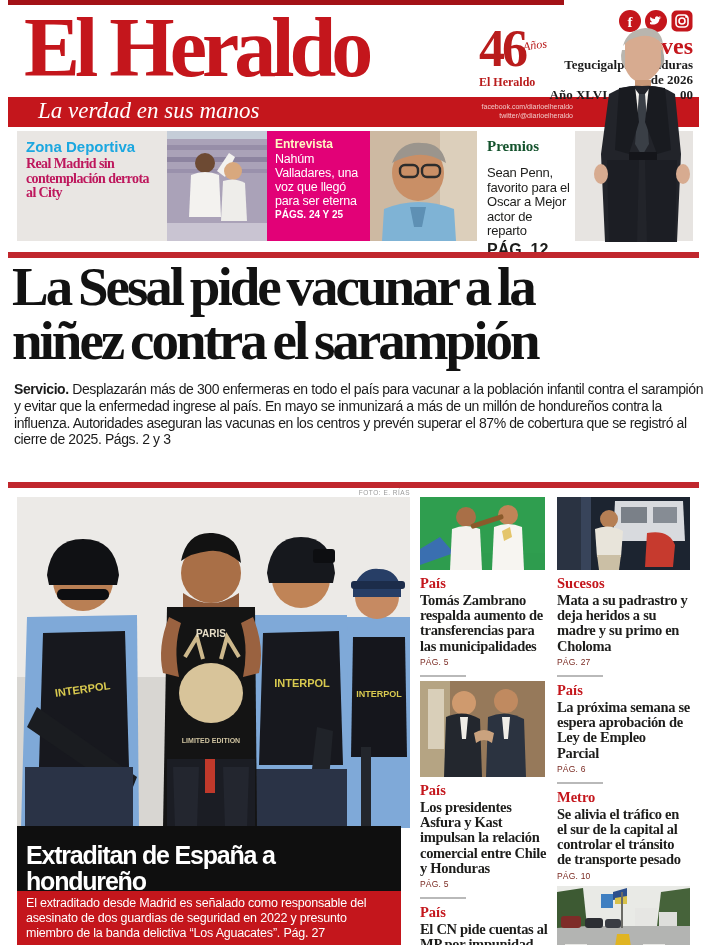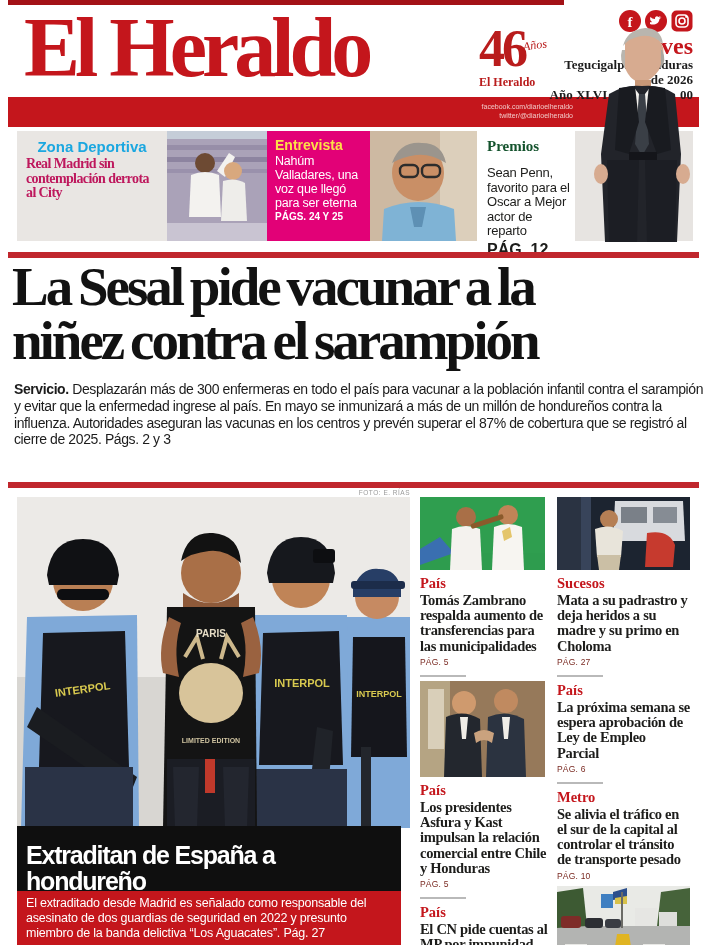--- a/index.html
+++ b/index.html
@@ -31,25 +31,25 @@
   
   .banner { position:absolute; left:8px; top:97px; width:691px; height:30px; background:#c4161c; }
   .tagline {
     position:absolute; left:30px; top:1px;
     font-family:"Liberation Serif", serif; font-style:italic; font-size:23px; color:#ffffff;
   }
   .banner-social { position:absolute; right:126px; top:5px; text-align:right; font-size:7px; line-height:1.3; color:#f2c9c7; }
   
   .strip { position:absolute; left:17px; top:131px; width:676px; height:110px; }
   .tz { position:absolute; left:0; top:0; width:150px; height:110px; background:#e9e6e3; padding:7px 9px; }
-  .tz-label { color:#1ba7e0; font-weight:bold; font-size:15px; margin-bottom:2px;text-align:center; }
+  .tz-label { color:#1ba7e0; font-weight:bold; font-size:15px; margin-bottom:2px; }
   .tz-h { font-family:"Liberation Serif", serif; font-weight:bold; font-size:14px; line-height:1.04; letter-spacing:-0.6px; color:#be185d; }
   .ph-rm { position:absolute; left:150px; top:0; width:100px; height:110px; }
   .tv { position:absolute; left:250px; top:0; width:103px; height:110px; background:#e20177; padding:6px 8px; }
-  .tv-label { color:#fde047; font-weight:bold; font-size:14px; margin-bottom:1px; }
+  .tv-label { color:#fef9c3; font-weight:bold; font-size:12px; margin-bottom:1px; }
   .tv-h { color:#ffffff; font-size:12.5px; line-height:1.12; letter-spacing:-0.2px; }
   .tv-pg { color:#ffffff; font-weight:bold; font-size:10px; margin-top:1px; }
   .ph-nv { position:absolute; left:353px; top:0; width:107px; height:110px; }
   .tp { position:absolute; left:460px; top:0; width:98px; height:110px; background:#ffffff; padding:7px 4px 7px 10px; }
   .tp-label { color:#14532d; font-family:"Liberation Serif", serif; font-weight:bold; font-size:15px; margin-bottom:11px; }
   .tp-h { color:#1d1d1b; font-size:13px; line-height:1.12; letter-spacing:-0.2px; }
   .tp-pg { color:#1d1d1b; font-weight:bold; font-size:16px; margin-top:2px; }
   .penn-bg { position:absolute; left:558px; top:0; width:118px; height:110px; background:#e7e4e1; }
   
   .rule { position:absolute; left:8px; width:691px; height:6px; background:#c0272d; }
@@ -130,20 +130,21 @@
     <path d="M30 64 L46 62 L50 98 L40 130 L26 126 Z" fill="#191b20"></path>
     <path d="M76 64 L60 62 L56 98 L68 130 L82 126 Z" fill="#191b20"></path>
     <rect x="40" y="128" width="28" height="8" fill="#14151a"></rect>
     <path d="M18 136 L50 136 L48 218 L20 218 Z" fill="#1c1e24"></path>
     <path d="M56 136 L88 136 L86 218 L58 218 Z" fill="#1c1e24"></path>
     <ellipse cx="12" cy="150" rx="7" ry="10" fill="#d7ab90"></ellipse>
     <ellipse cx="94" cy="150" rx="7" ry="10" fill="#d7ab90"></ellipse>
   </svg>
 
   <div class="banner">
+    <div class="tagline">La verdad en sus manos</div>
     <div class="banner-social">
       <div>facebook.com/diarioelheraldo</div>
       <div>twitter/@diarioelheraldo</div>
     </div>
   </div>
 
   <div class="strip">
     <div class="tz">
       <div class="tz-label">Zona Deportiva</div>
       <div class="tz-h">Real Madrid sin contemplación derrota al City</div>

